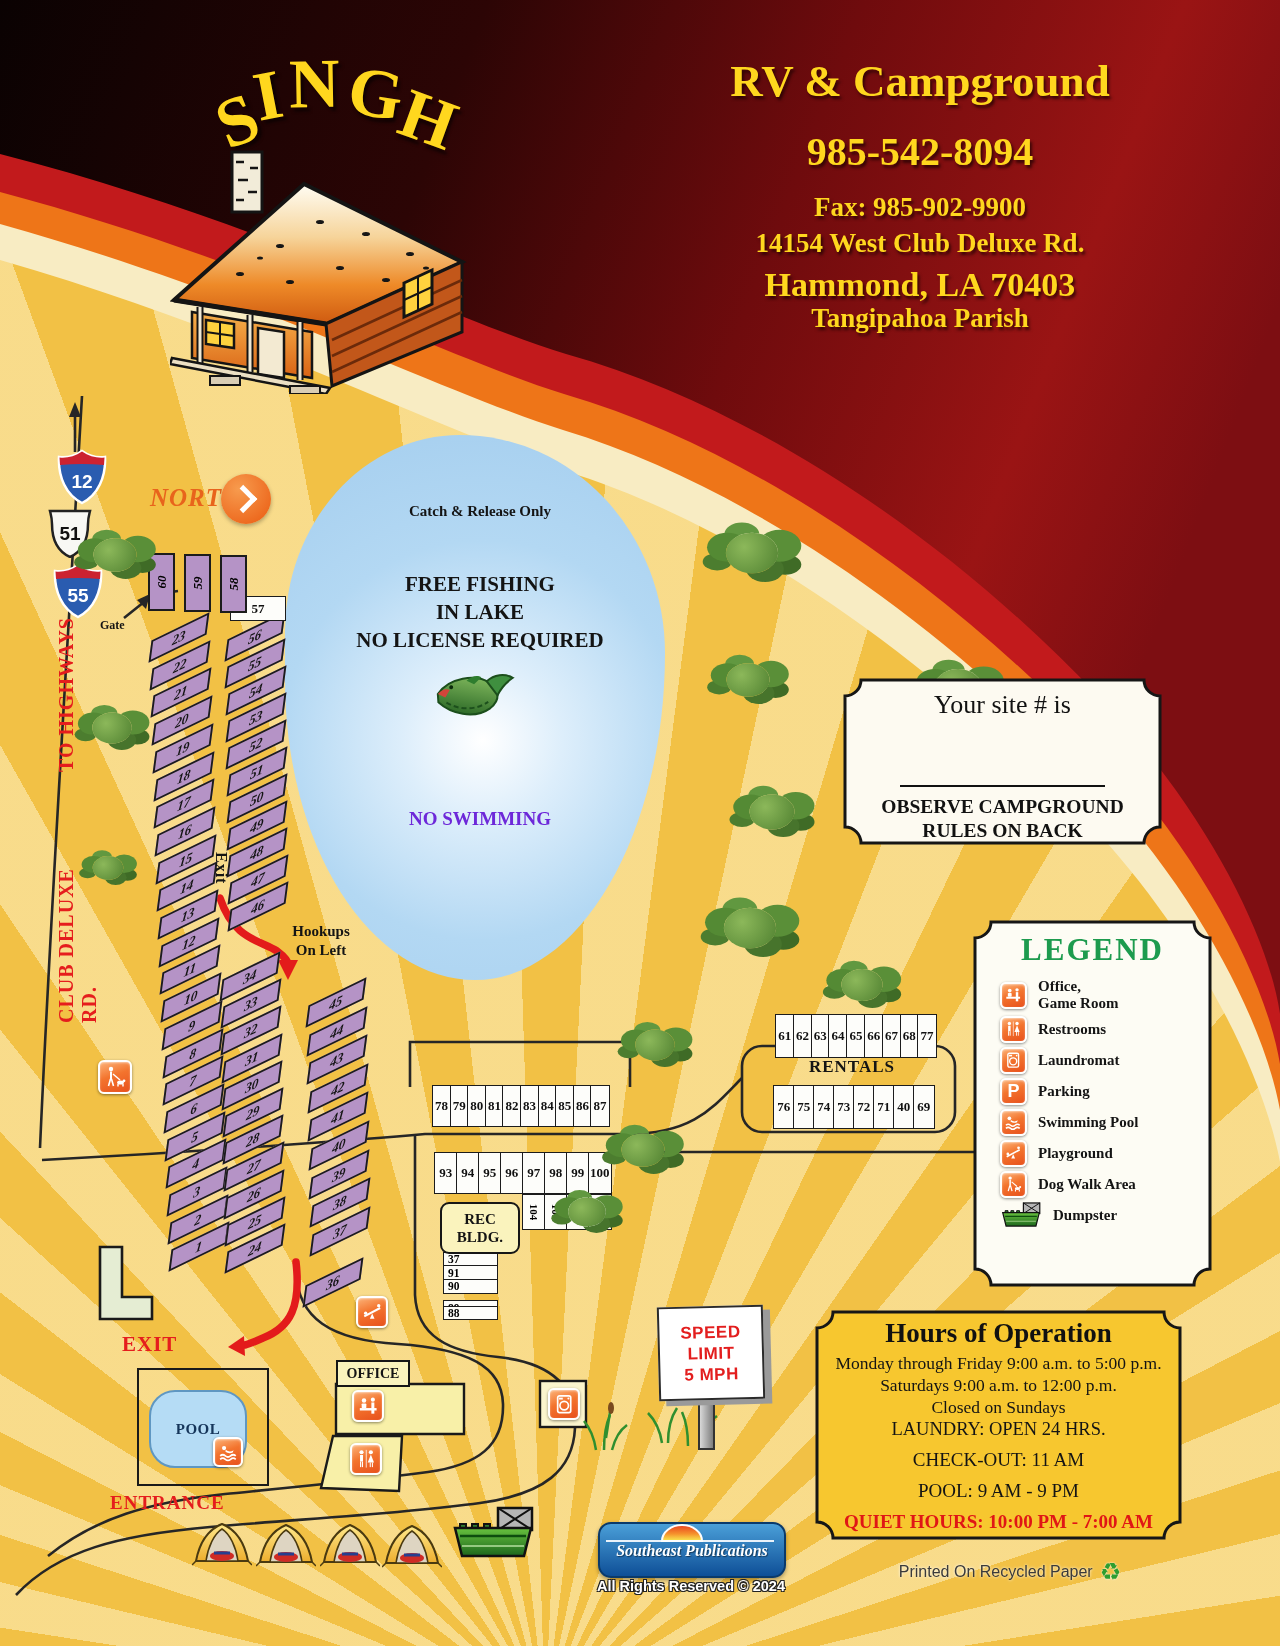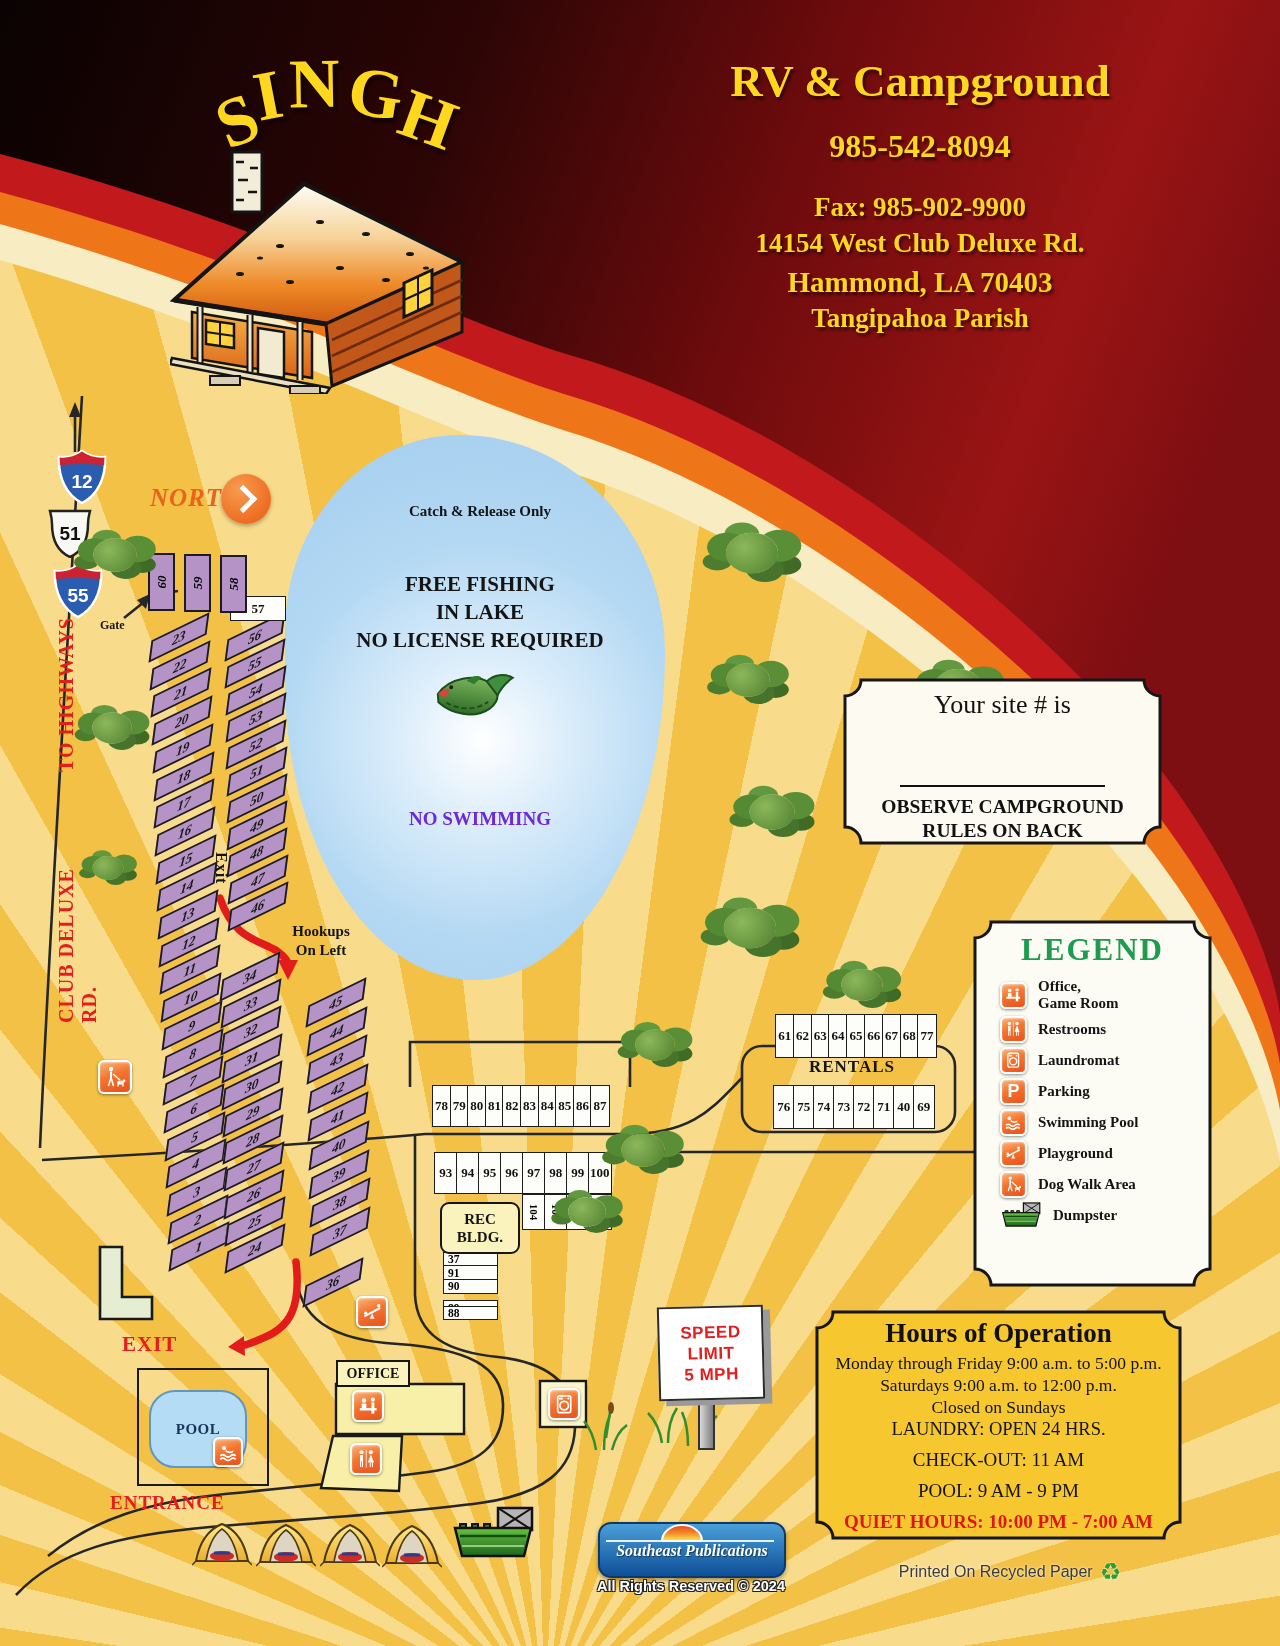--- a/index.html
+++ b/index.html
@@ -203,24 +203,24 @@
 
   <div class="singh" id="brand-arc">
       <span style="transform: rotate(-22deg) translateY(40px);">S</span>
       <span style="transform: rotate(-11deg) translateY(12px);">I</span>
       <span style="transform: rotate(-1deg) translateY(0px);">N</span>
       <span style="transform: rotate(9deg) translateY(10px);">G</span>
       <span style="transform: rotate(20deg) translateY(38px);">H</span>
     </div>
 
   <div class="hdr-text" style="left:640px;top:55px;width:560px;font-size:45px;">RV &amp; Campground</div>
-  <div class="hdr-text" style="left:640px;top:128px;width:560px;font-size:32px;">985-542-8094</div>
+  <div class="hdr-text" style="left:640px;top:128px;width:560px;font-size:40px;">985-542-8094</div>
   <div class="hdr-text" style="left:640px;top:192px;width:560px;font-size:27px;">Fax: 985-902-9900</div>
   <div class="hdr-text" style="left:640px;top:228px;width:560px;font-size:27px;">14154 West Club Deluxe Rd.</div>
-  <div class="hdr-text" style="left:640px;top:266px;width:560px;font-size:29px;">Hammond, LA 70403</div>
+  <div class="hdr-text" style="left:640px;top:266px;width:560px;font-size:34px;">Hammond, LA 70403</div>
   <div class="hdr-text" style="left:640px;top:303px;width:560px;font-size:27px;">Tangipahoa Parish</div>
 
   <svg class="layer" width="50" height="56" style="left:57px;top:449px;z-index:4;">
     <path d="M25,2 C32,7 41,9 48,8 C49,28 41,46 25,54 C9,46 1,28 2,8 C9,9 18,7 25,2 Z" fill="#2a5cb0" stroke="#fff" stroke-width="2.5"></path>
     <path d="M2.5,8.5 C9,9.5 18,7.5 25,2.5 C32,7.5 41,9.5 47.5,8.5 L47,16 C32,14.5 18,14.5 3,16 Z" fill="#cc2231"></path>
     <text x="25" y="39" text-anchor="middle" fill="#fff" font-family="Liberation Sans,sans-serif" font-weight="bold" font-size="19">12</text>
   </svg>
   <svg class="layer" width="52" height="52" style="left:44px;top:506px;z-index:4;">
     <path d="M6,5 H46 C45,9 44,12 44,18 C44,36 37,46 26,51 C15,46 8,36 8,18 C8,12 7,9 6,5 Z" fill="#f8f8f4" stroke="#222" stroke-width="2.5"></path>
     <text x="26" y="34" text-anchor="middle" fill="#111" font-family="Liberation Sans,sans-serif" font-weight="bold" font-size="19">51</text>

